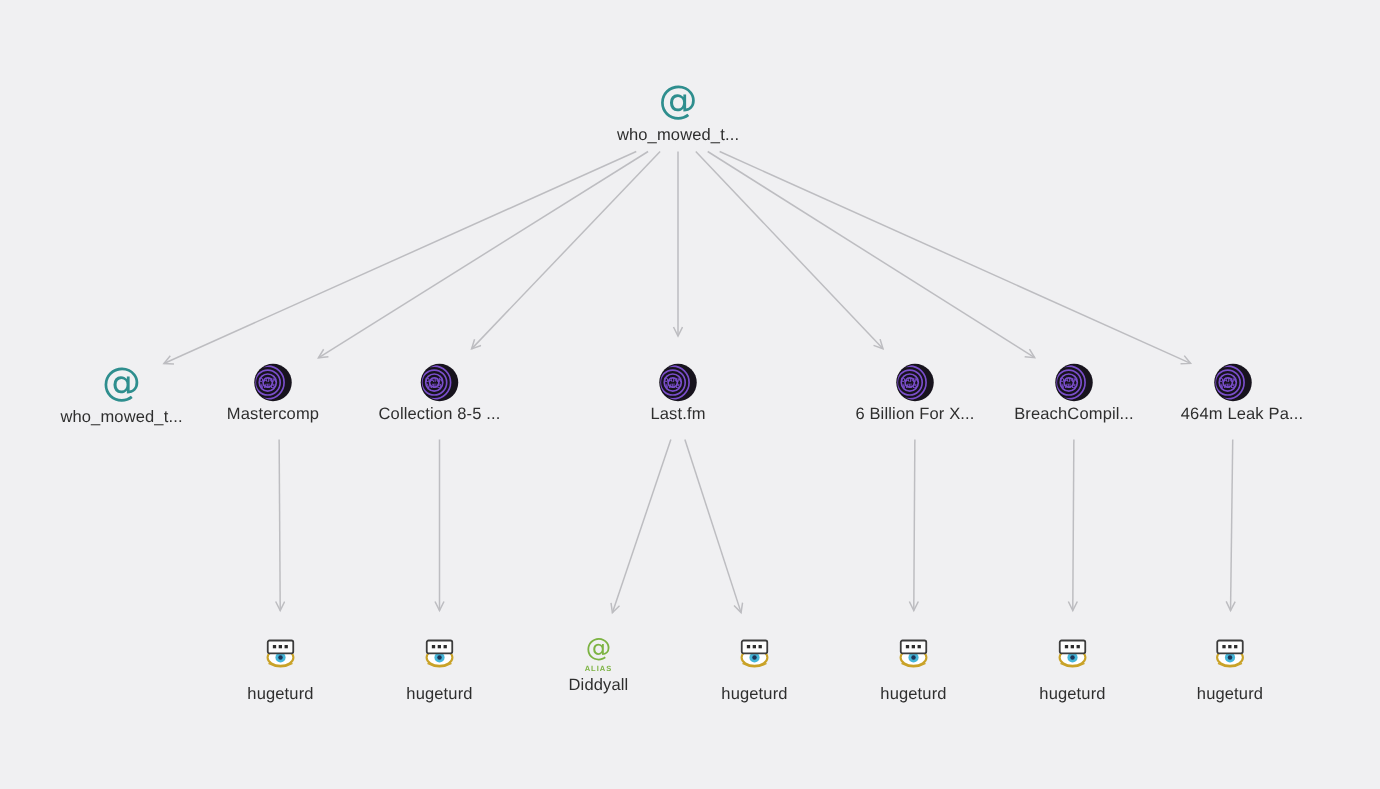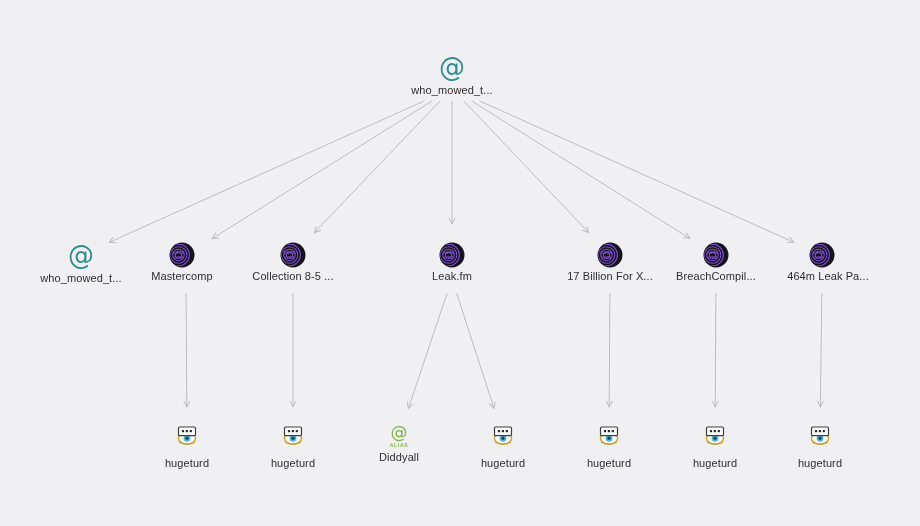--- a/index.html
+++ b/index.html
@@ -102,40 +102,40 @@
             <circle cx="13" cy="13" r="12.5" fill="#17131d"></circle>
             <g clip-path="url(#clip2)" stroke="#7a4ecb" fill="none" stroke-width="1.1">
               <circle cx="9.5" cy="13" r="3.1"></circle>
               <circle cx="9.5" cy="13" r="5.7"></circle>
               <circle cx="9.5" cy="13" r="8.3"></circle>
               <circle cx="9.5" cy="13" r="10.9"></circle>
             </g>
             <text x="9.5" y="12.4" text-anchor="middle" font-size="4.2" font-weight="bold" font-family="Liberation Sans,sans-serif" fill="#7a4ecb">DARK</text>
             <text x="9.5" y="16.8" text-anchor="middle" font-size="4.2" font-weight="bold" font-family="Liberation Sans,sans-serif" fill="#7a4ecb">WEB</text>
           </svg></span>
-        <div class="label" style="margin-top: 2px;">Leak.fm</div>
+        <div class="label" style="margin-top: 2px;">Last.fm</div>
       </div>
       <div class="node" style="left: 610px; top: 242px;">
         <span class="icon"><svg width="26" height="26" viewBox="0 0 26 26">
             <defs>
               <clipPath id="clip3">
                 <circle cx="13" cy="13" r="11.8"></circle>
               </clipPath>
             </defs>
             <circle cx="13" cy="13" r="12.5" fill="#17131d"></circle>
             <g clip-path="url(#clip3)" stroke="#7a4ecb" fill="none" stroke-width="1.1">
               <circle cx="9.5" cy="13" r="3.1"></circle>
               <circle cx="9.5" cy="13" r="5.7"></circle>
               <circle cx="9.5" cy="13" r="8.3"></circle>
               <circle cx="9.5" cy="13" r="10.9"></circle>
             </g>
             <text x="9.5" y="12.4" text-anchor="middle" font-size="4.2" font-weight="bold" font-family="Liberation Sans,sans-serif" fill="#7a4ecb">DARK</text>
             <text x="9.5" y="16.8" text-anchor="middle" font-size="4.2" font-weight="bold" font-family="Liberation Sans,sans-serif" fill="#7a4ecb">WEB</text>
           </svg></span>
-        <div class="label" style="margin-top: 2px;">17 Billion For X...</div>
+        <div class="label" style="margin-top: 2px;">6 Billion For X...</div>
       </div>
       <div class="node" style="left: 716px; top: 242px;">
         <span class="icon"><svg width="26" height="26" viewBox="0 0 26 26">
             <defs>
               <clipPath id="clip4">
                 <circle cx="13" cy="13" r="11.8"></circle>
               </clipPath>
             </defs>
             <circle cx="13" cy="13" r="12.5" fill="#17131d"></circle>
             <g clip-path="url(#clip4)" stroke="#7a4ecb" fill="none" stroke-width="1.1">

